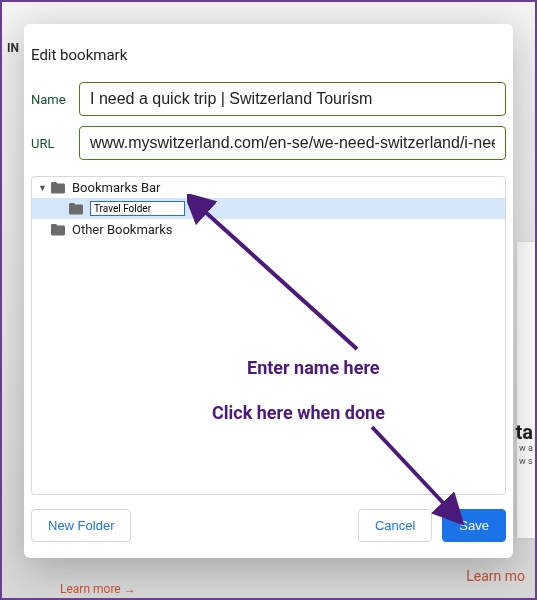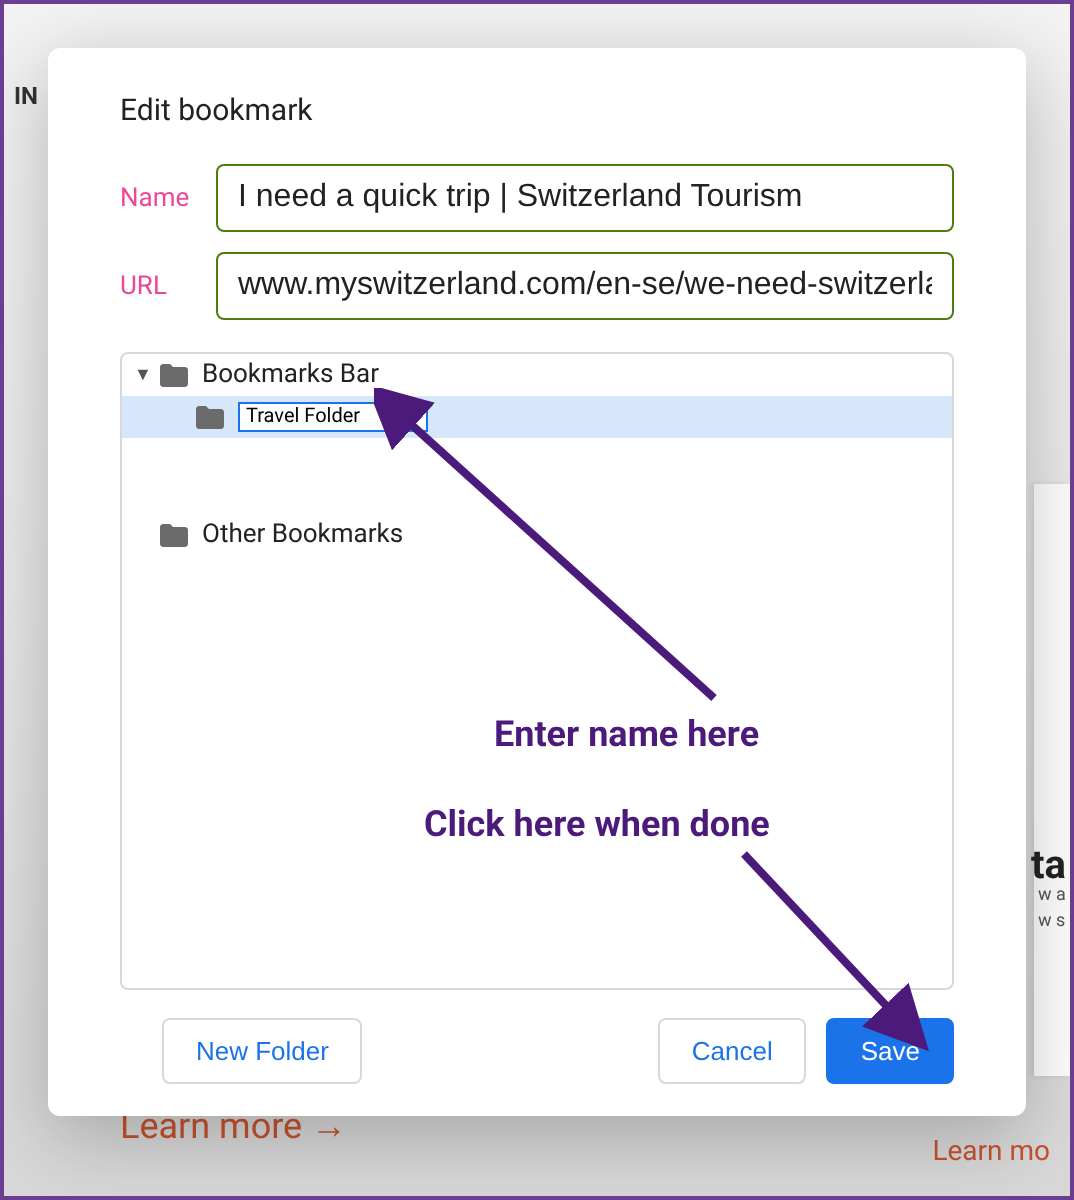--- a/index.html
+++ b/index.html
@@ -21,23 +21,23 @@
       position: absolute;
       left: 5px;
       top: 39px;
       font-size: 12px;
       color: #333;
       font-weight: 700;
     }
     .bg-orange-left {
       position: absolute;
       left: 58px;
-      bottom: 24px;
+      bottom: 2px;
       color: #c8522f;
-      font-size: 18px;
+      font-size: 12px;
       font-weight: 400;
     }
     .bg-orange-right {
       position: absolute;
       right: 10px;
       bottom: 14px;
       color: #c8522f;
       font-size: 14px;
       font-weight: 400;
     }
@@ -70,39 +70,39 @@
     }
     .modal {
       position: absolute;
       left: 22px;
       top: 22px;
       right: 22px;
       bottom: 40px;
       background: #fff;
       border-radius: 6px;
       box-shadow: 0 10px 40px rgba(0,0,0,0.25);
-      padding: 22px 36px 16px;
+      padding: 22px 7px 16px;
       display: flex;
       flex-direction: column;
     }
     .modal-title {
       font-size: 15px;
       font-weight: 400;
       color: #222;
       margin-bottom: 18px;
     }
     .field-row {
       display: flex;
       align-items: center;
       margin-bottom: 10px;
     }
     .field-label {
       width: 48px;
       font-size: 13px;
-      color: #ec4899;
+      color: #14532d;
     }
     .field-input {
       flex: 1;
       border: 1px solid #4d7c0f;
       border-radius: 4px;
       padding: 7px 10px;
       font-size: 16px;
       color: #222;
     }
     .tree {
@@ -133,34 +133,33 @@
       margin-right: 2px;
     }
     .folder-icon {
       width: 16px;
       height: 13px;
       margin-right: 6px;
       flex-shrink: 0;
     }
     .folder-icon svg { width: 100%; height: 100%; display: block; }
     .indent-1 { padding-left: 36px; }
-    .indent-0b { padding-left: 18px; margin-top: 38px; }
+    .indent-0b { padding-left: 18px; }
     .tree-edit {
       border: 1px solid #1a73e8;
       background: #fff;
       font-size: 10px;
       padding: 1px 3px;
       width: 95px;
       line-height: 1.1;
       font-family: inherit;
     }
     .buttons {
       display: flex;
       margin-top: 14px;
-      margin-left: 21px;
     }
     .btn {
       border-radius: 4px;
       padding: 8px 16px;
       font-size: 13px;
       font-weight: 500;
       cursor: pointer;
       border: 1px solid #d8d8d8;
       background: #fff;
       color: #1a73e8;

